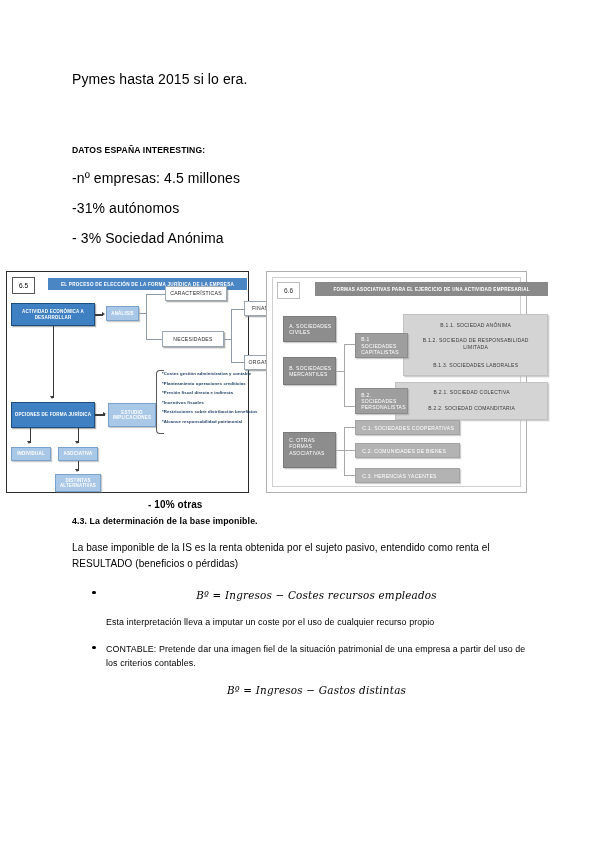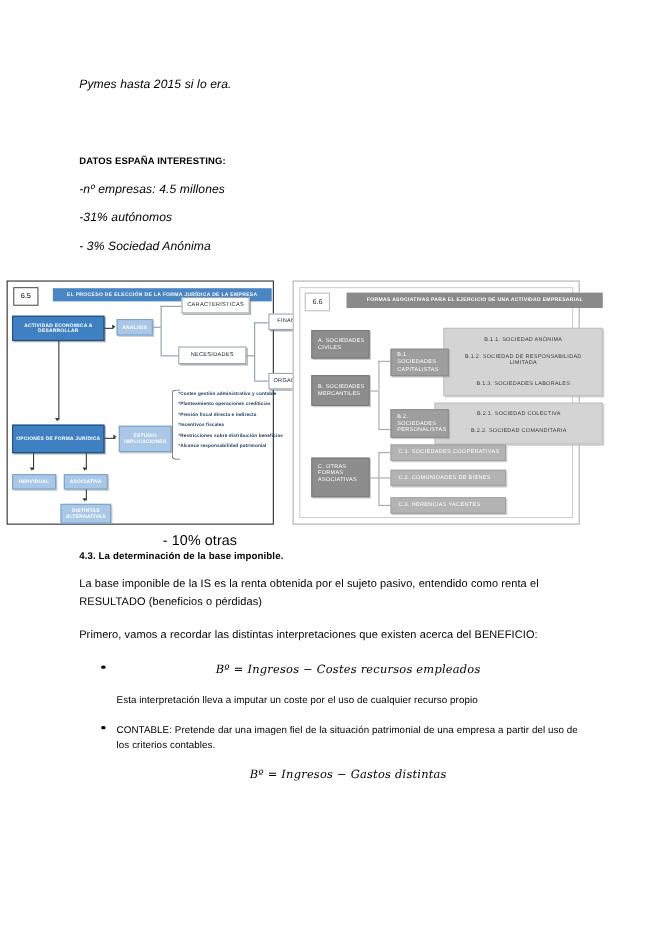--- a/index.html
+++ b/index.html
@@ -29,25 +29,24 @@
 
   
   .h-bold {
     font-size: 8.6px;
     font-weight: bold;
     letter-spacing: 0.15px;
     margin: 0 0 13px 0;
     line-height: 1.35;
   }
   .para {
-    font-size: 11px;
+    font-size: 14px;
     margin: 0 0 13px 0;
     line-height: 1.35;
     letter-spacing: 0.1px;
-    font-style: italic;
   }
   .para.tight { margin-bottom: 11px; }
   .spacer-lg { height: 43px; }
   .spacer-md { height: 20px; }
   .spacer-sm { height: 12px; }
 
   .sec-head {
     font-size: 8.8px;
     font-weight: bold;
     margin: 0 0 14px 0;
@@ -299,22 +298,22 @@
     border-left: 1px solid #5a5a5a;
     border-top: 1px solid #5a5a5a;
     border-bottom: 1px solid #5a5a5a;
     border-radius: 4px 0 0 4px;
   }
 
   .caption-otras {
     position: absolute;
     left: 76px;
     top: 228px;
-    font-size: 13px;
-    font-weight: normal;
+    font-size: 10px;
+    font-weight: bold;
     letter-spacing: 0.1px;
   }
 </style>
 </head>
 <body>
 
 <div class="page">
   <div class="content">
 
     <p class="para">Pymes hasta 2015 si lo era.</p>
@@ -435,21 +434,20 @@
         <div class="node n-gray-light" style="left:88px; top:196px; width:105px; height:15px;">C.3. HERENCIAS YACENTES</div>
       </div>
 
       <div class="caption-otras">- 10% otras</div>
     </div>
 
     <div class="spacer-md"></div>
 
     <p class="sec-head">4.3. La determinación de la base imponible.</p>
     <p class="body-para">La base imponible de la IS es la renta obtenida por el sujeto pasivo, entendido como renta el RESULTADO (beneficios o pérdidas)</p>
-    <p class="body-para">Primero, vamos a recordar las distintas interpretaciones que existen acerca del BENEFICIO:</p>
 
     <ul class="bullets">
       <li>
         <span class="dot"></span>
         <div class="formula">Bº = Ingresos − Costes recursos empleados</div>
         <div>Esta interpretación lleva a imputar un coste por el uso de cualquier recurso propio</div>
       </li>
       <li style="margin-top:12px;">
         <span class="dot"></span>
         <span>CONTABLE: Pretende dar una imagen fiel de la situación patrimonial de una empresa a partir del uso de los criterios contables.</span>

